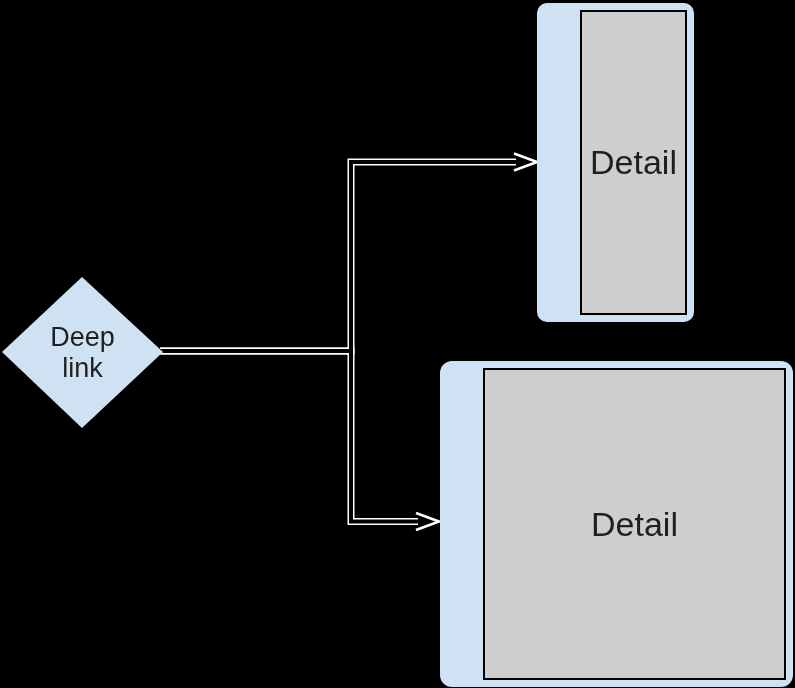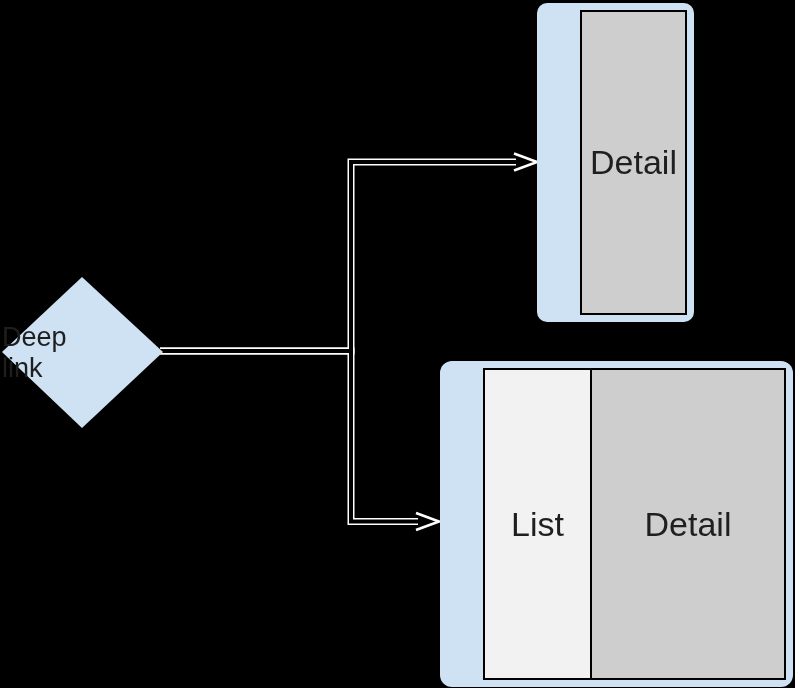--- a/index.html
+++ b/index.html
@@ -24,21 +24,21 @@
   .layer{position:absolute;left:0;top:0;}
   
   .tube-outer{stroke:var(--connector);stroke-width:7;fill:none;stroke-linecap:butt;}
   .tube-inner{stroke:var(--background);stroke-width:4;fill:none;stroke-linecap:butt;}
   .arrowhead{stroke:var(--connector);stroke-width:2.6;fill:none;stroke-linejoin:miter;}
   .diamond-shape{fill:var(--shape_blue);stroke:none;}
   .junction-patch{fill:var(--background);}
 
   .diamond-label{
     position:absolute;left:2px;top:277px;width:161px;height:151px;
-    display:flex;flex-direction:column;align-items:flex-start;justify-content:center;
+    display:flex;flex-direction:column;align-items:center;justify-content:center;
     font-size:27px;line-height:31px;text-align:center;
   }
   .device{
     position:absolute;
     background:var(--shape_blue);
   }
   .phone{left:537px;top:3px;width:157px;height:319px;border-radius:10px;}
   .tablet{left:440px;top:361px;width:353px;height:326px;border-radius:12px;}
   .screen{
     position:absolute;inset:7px;
@@ -88,22 +88,19 @@
   </div>
 
   <div class="device phone">
     <div class="screen">
       <span>Detail</span>
     </div>
   </div>
 
   <div class="device tablet">
     <div class="screen split">
-      <div class="pane pane-list">
-        <span>List</span>
-      </div>
       <div class="pane pane-detail">
         <span>Detail</span>
       </div>
     </div>
   </div>
 
 </div>
 
 </body></html>

